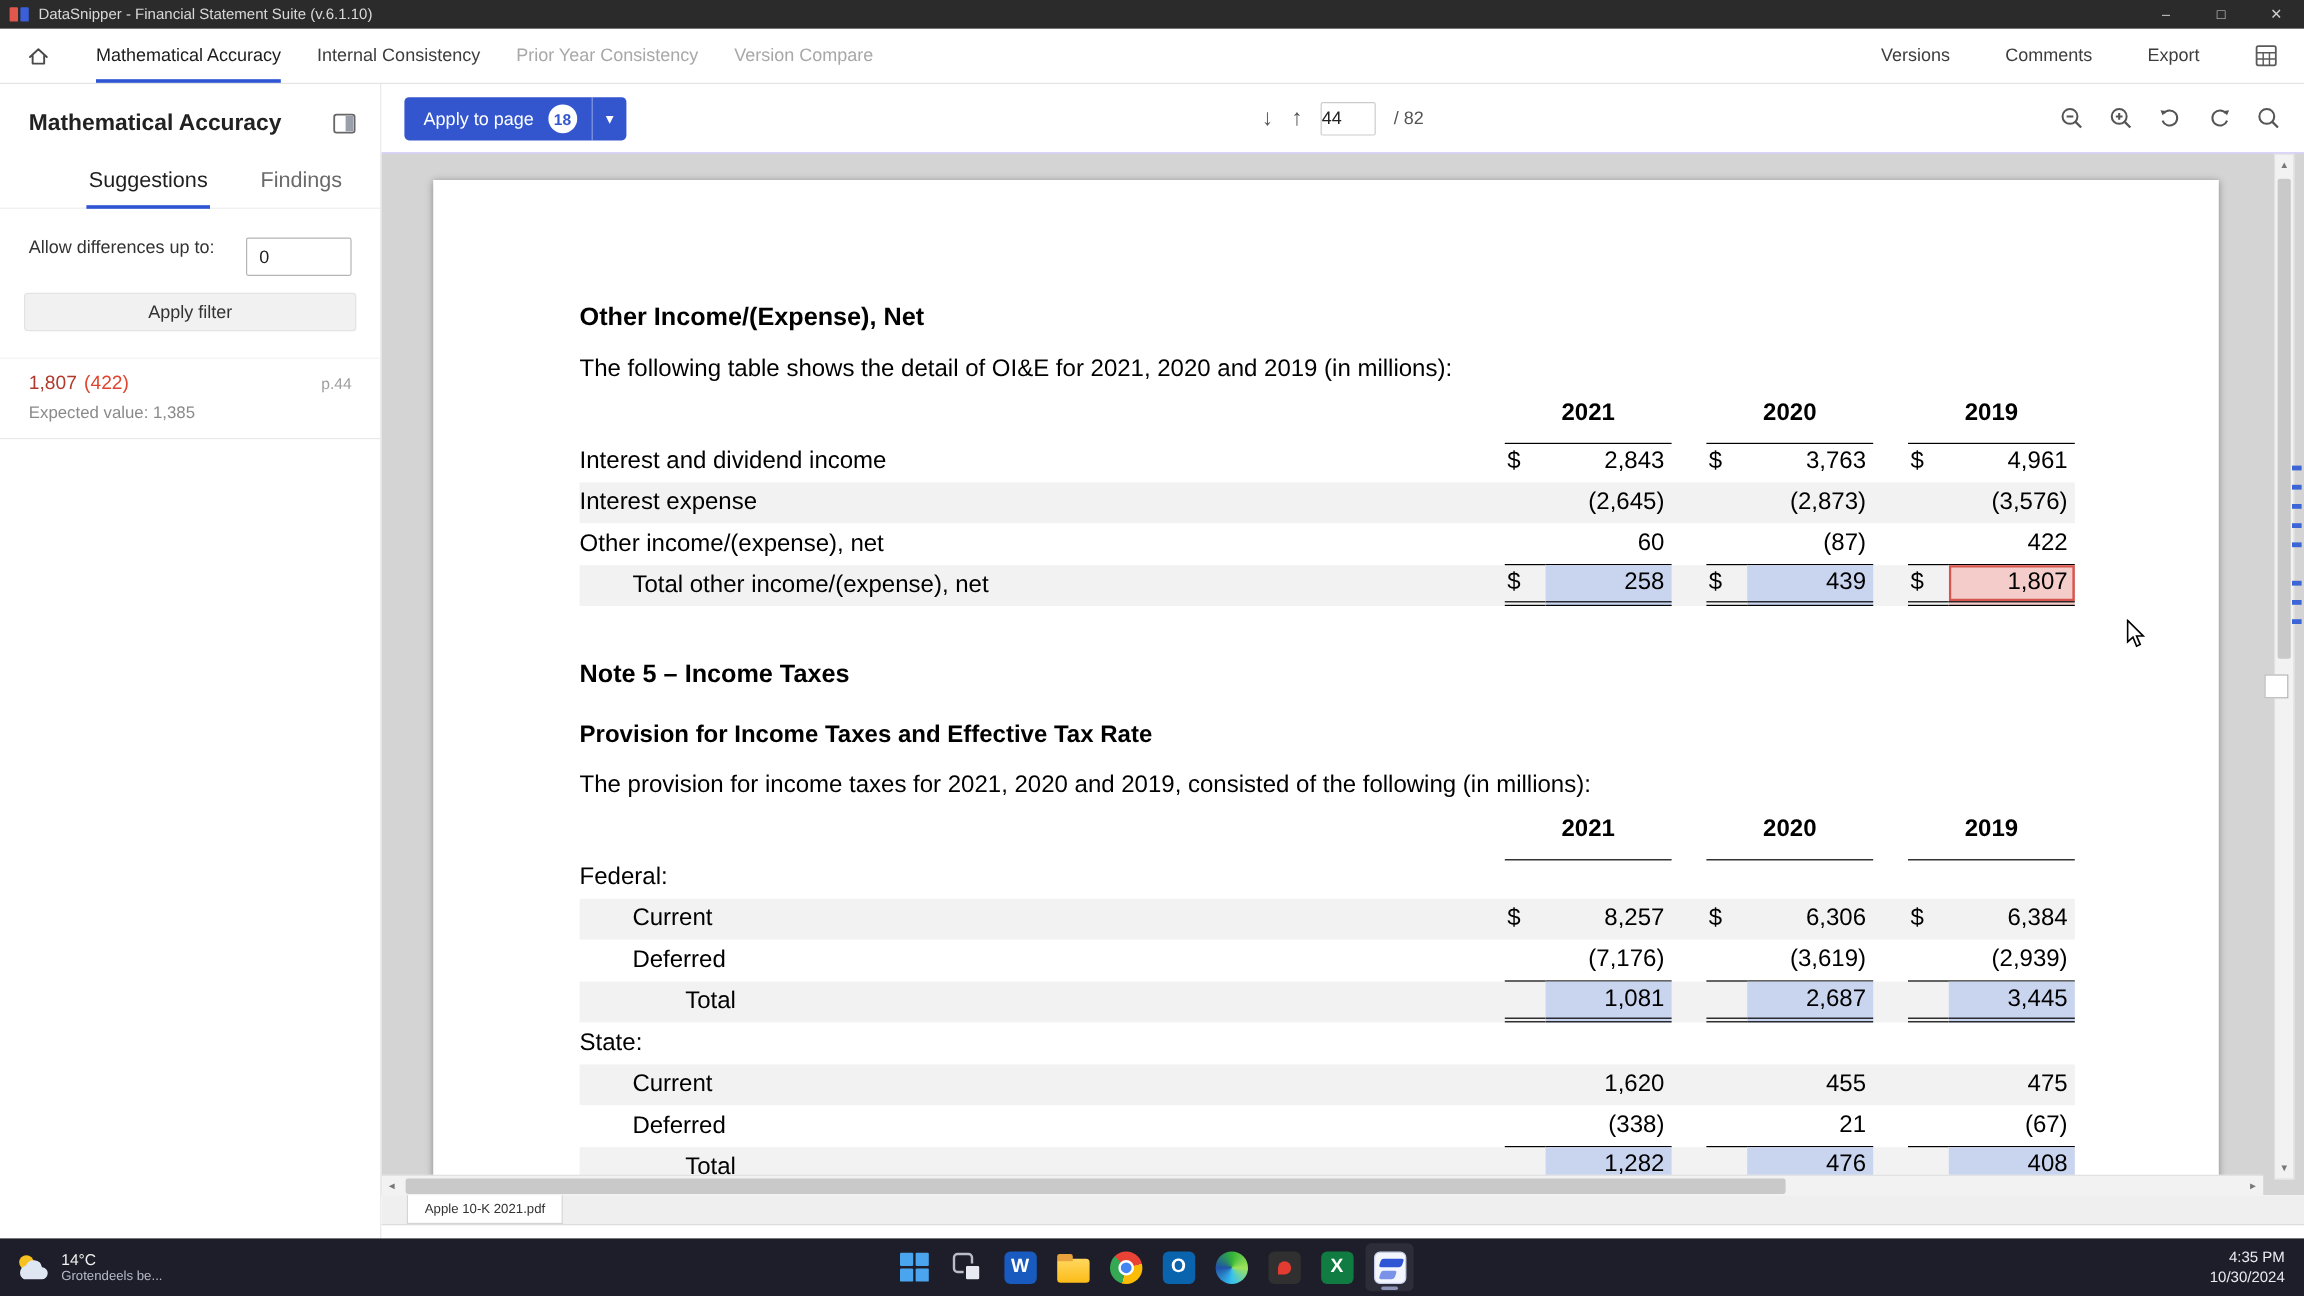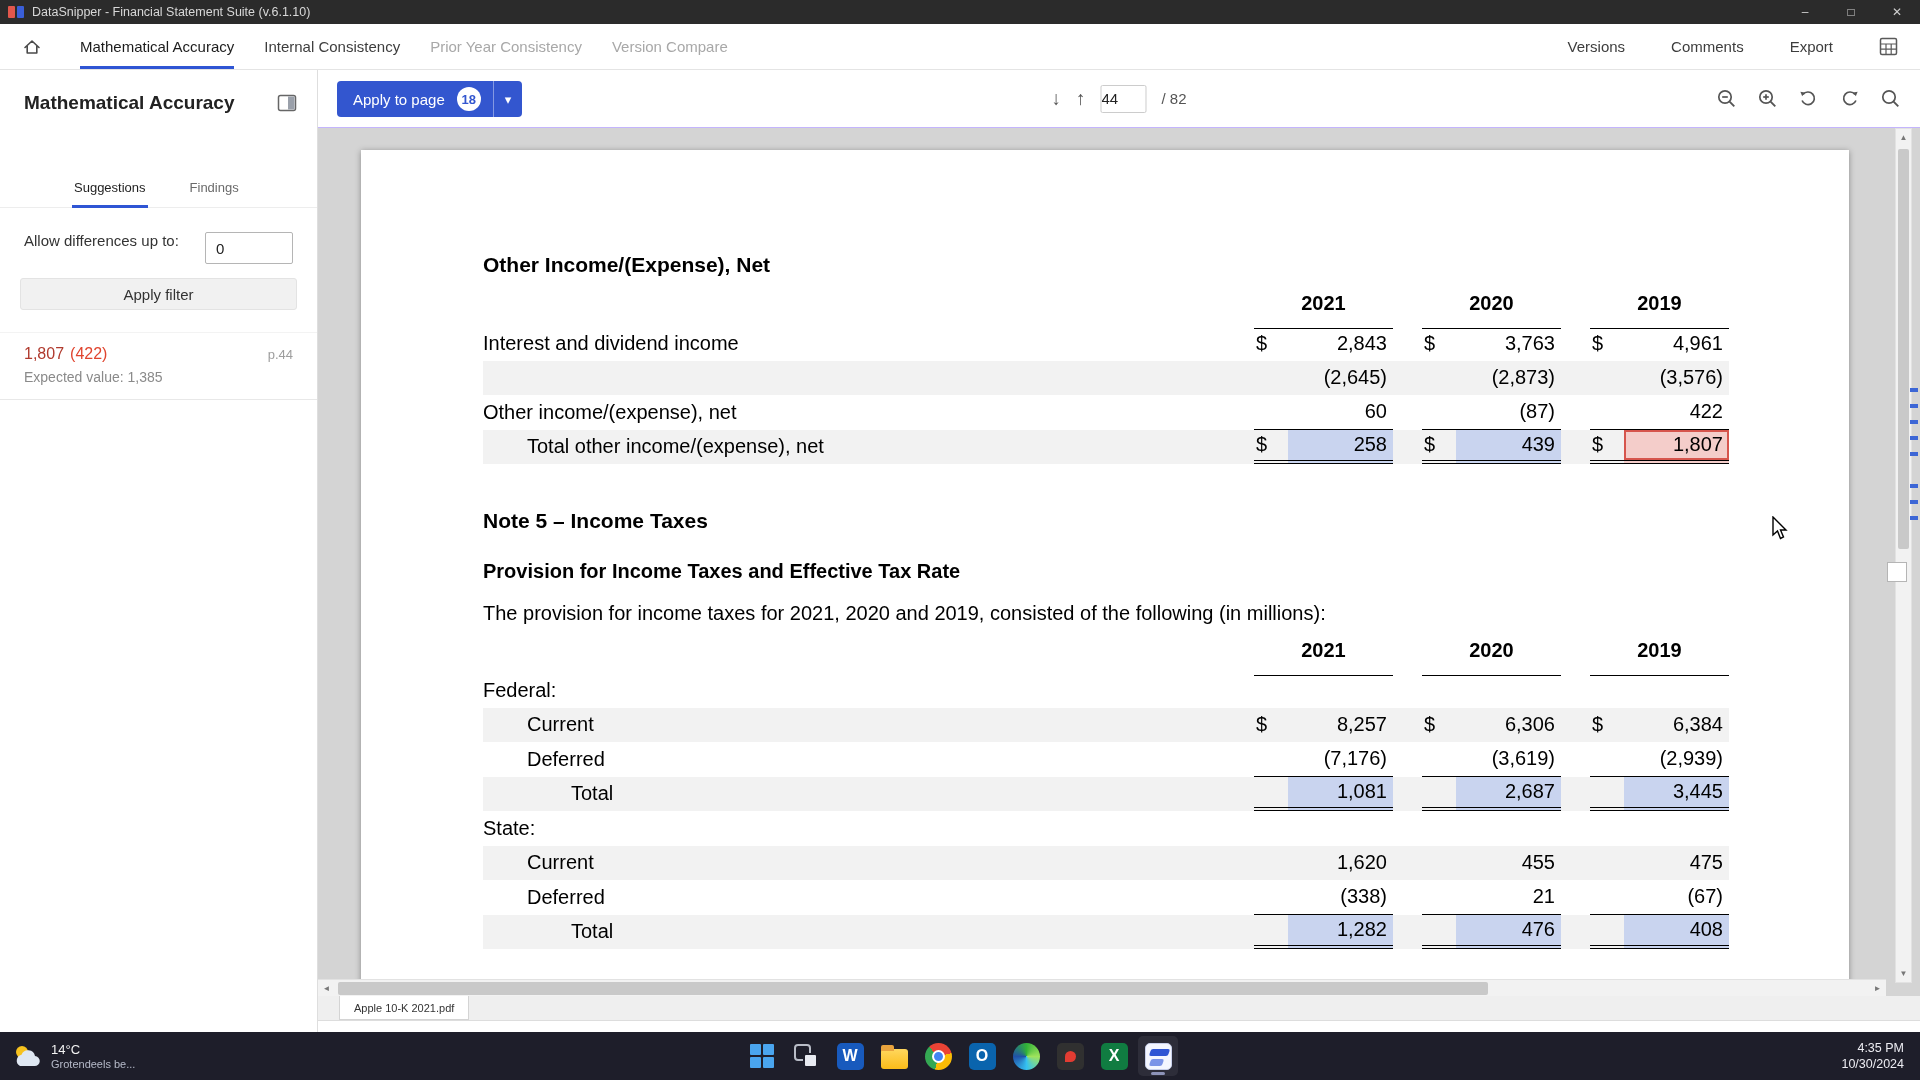--- a/index.html
+++ b/index.html
@@ -29,21 +29,21 @@
 
   
   .body { display:flex; height:962px; }
 
   
   .sidebar { width:318px; background:#fff; border-right:1px solid #dedede; flex:none; }
   .sb-header { display:flex; justify-content:space-between; align-items:center; padding:22px 20px 0 24px; }
   .sb-header h2 { font-size:19px; font-weight:700; color:#222; }
   .panel-btn { background:none; border:none; cursor:pointer; display:flex; }
   .sb-tabs { display:flex; gap:40px; margin-top:26px; padding-left:72px; border-bottom:1px solid #ededed; }
-  .sb-tab { background:none; border:none; font-size:13px; color:#6a6a6a; padding:0 2px 12px; position:relative; cursor:pointer; font-family:inherit;margin-top:40px; }
+  .sb-tab { background:none; border:none; font-size:18px; color:#6a6a6a; padding:0 2px 12px; position:relative; cursor:pointer; font-family:inherit; }
   .sb-tab.active { color:#1f1f1f; }
   .sb-tab.active::after { content:""; position:absolute; left:0; right:0; bottom:-1px; height:3px; background:#2f55d4; }
   .filter-row { display:flex; justify-content:space-between; margin:24px 24px 0; }
   .filter-row label { font-size:15px; color:#333; }
   .filter-input { width:88px; height:32px; border:1px solid #b5b5b5; border-radius:2px; font-size:15px; padding:0 10px; color:#222; font-family:inherit; }
   .apply-filter { display:block; margin:14px 20px 0; width:calc(100% - 40px); height:32px; background:#f1f1f1; border:1px solid #e3e3e3; border-radius:3px; font-size:15px; color:#333; font-family:inherit; cursor:pointer; }
   .sugg-item { margin-top:22px; padding:12px 24px 14px; border-top:1px solid #f3f3f3; border-bottom:1px solid #e8e8e8; cursor:pointer; }
   .sugg-line { display:flex; align-items:baseline; }
   .sugg-val { font-size:16px; color:#b03a2e; }
   .sugg-diff { font-size:16px; color:#e0442e; margin-left:6px; }
@@ -258,36 +258,38 @@
                 <line x1="13.6" y1="13.6" x2="18.3" y2="18.3" stroke="currentColor" stroke-width="1.9"></line>
               </svg>
             </button>
         </div>
       </div>
 
       <div class="viewer">
         <div class="pdf-page">
           <div class="page-content">
             <h1>Other Income/(Expense), Net</h1>
+            <p>The following table shows the detail of OI&amp;E for 2021, 2020 and 2019 (in millions):</p>
             <div class="fin-table" id="oie-table">
                 <div class="ft-row ft-years">
                   <div class="yr" style="grid-column: 2 / span 2;">2021</div>
                   <div class="yr" style="grid-column: 5 / span 2;">2020</div>
                   <div class="yr" style="grid-column: 8 / span 2;">2019</div>
                 </div>
                 <div class="ft-row">
                   <div class="ft-label" style="padding-left: 0px;">Interest and dividend income</div>
                   <div class="ft-cell ft-dollar" style="grid-column: 2;">$</div>
                   <div class="ft-cell ft-val" style="grid-column: 3;">2,843</div>
                   <div class="ft-cell ft-dollar" style="grid-column: 5;">$</div>
                   <div class="ft-cell ft-val" style="grid-column: 6;">3,763</div>
                   <div class="ft-cell ft-dollar" style="grid-column: 8;">$</div>
                   <div class="ft-cell ft-val" style="grid-column: 9;">4,961</div>
                 </div>
                 <div class="ft-row shaded">
+                  <div class="ft-label" style="padding-left: 0px;">Interest expense</div>
                   <div class="ft-cell ft-dollar" style="grid-column: 2;"></div>
                   <div class="ft-cell ft-val" style="grid-column: 3;">(2,645)</div>
                   <div class="ft-cell ft-dollar" style="grid-column: 5;"></div>
                   <div class="ft-cell ft-val" style="grid-column: 6;">(2,873)</div>
                   <div class="ft-cell ft-dollar" style="grid-column: 8;"></div>
                   <div class="ft-cell ft-val" style="grid-column: 9;">(3,576)</div>
                 </div>
                 <div class="ft-row">
                   <div class="ft-label" style="padding-left: 0px;">Other income/(expense), net</div>
                   <div class="ft-cell ft-dollar rb" style="grid-column: 2;"></div>

